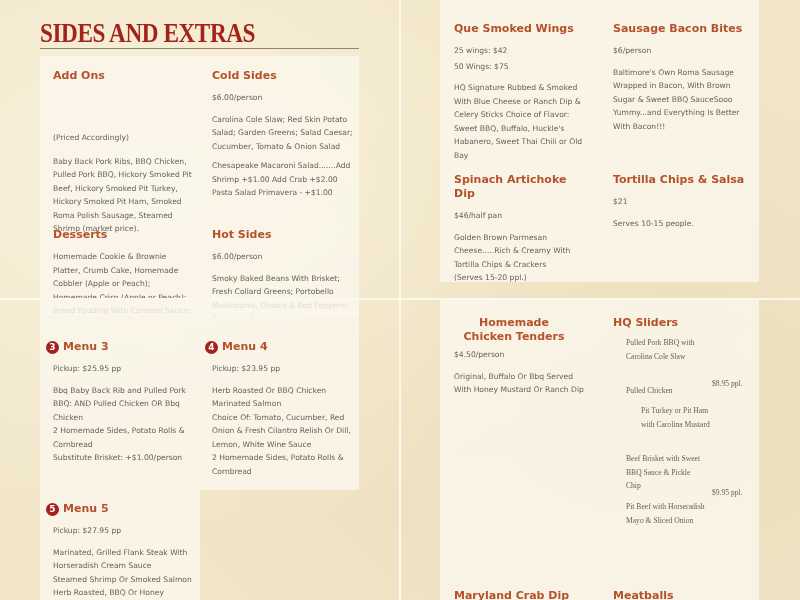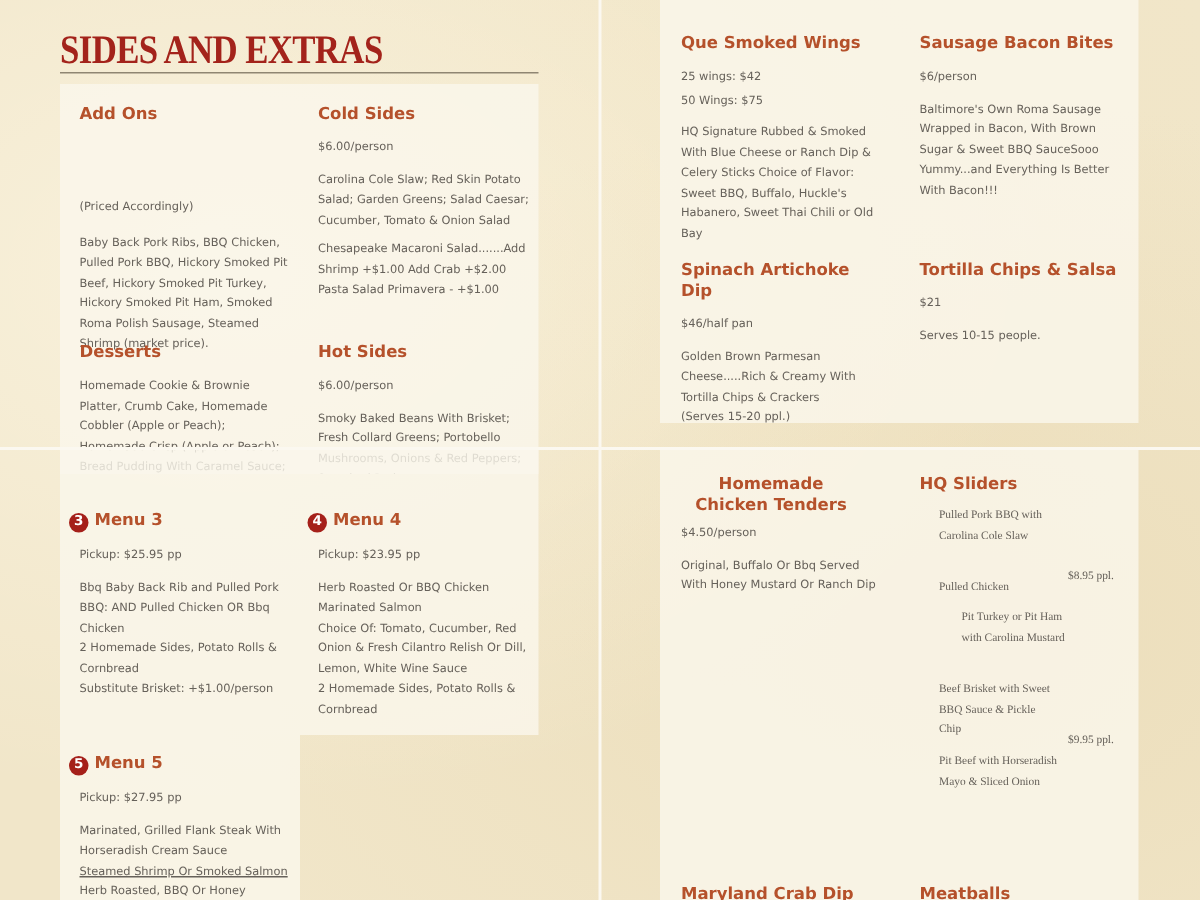--- a/index.html
+++ b/index.html
@@ -137,21 +137,21 @@
     </div>
   </div>
 
   <div class="sec" style="left:46px; top:202px; width:150px;">
     <h3>
       <span class="badge">5</span><span>Menu 5</span>
     </h3>
     <div style="padding-left:7px;">
       <p class="price">Pickup: $27.95 pp</p>
       <p style="margin-bottom:0;">Marinated, Grilled Flank Steak With Horseradish Cream Sauce</p>
-      <p style="margin-bottom:0;text-decoration:underline;">Steamed Shrimp Or Smoked Salmon</p>
+      <p style="margin-bottom:0;">Steamed Shrimp Or Smoked Salmon</p>
       <p>Herb Roasted, BBQ Or Honey Roasted</p>
     </div>
   </div>
 </div>
 
 <div class="quad q-br">
   <div class="panel" style="left:40px; top:0; width:319px; height:300px;"></div>
 
   <div class="sec" style="left:54px; top:16px; width:120px;">
     <h3 style="margin-bottom:4px;text-align:center;">Homemade Chicken Tenders</h3>

